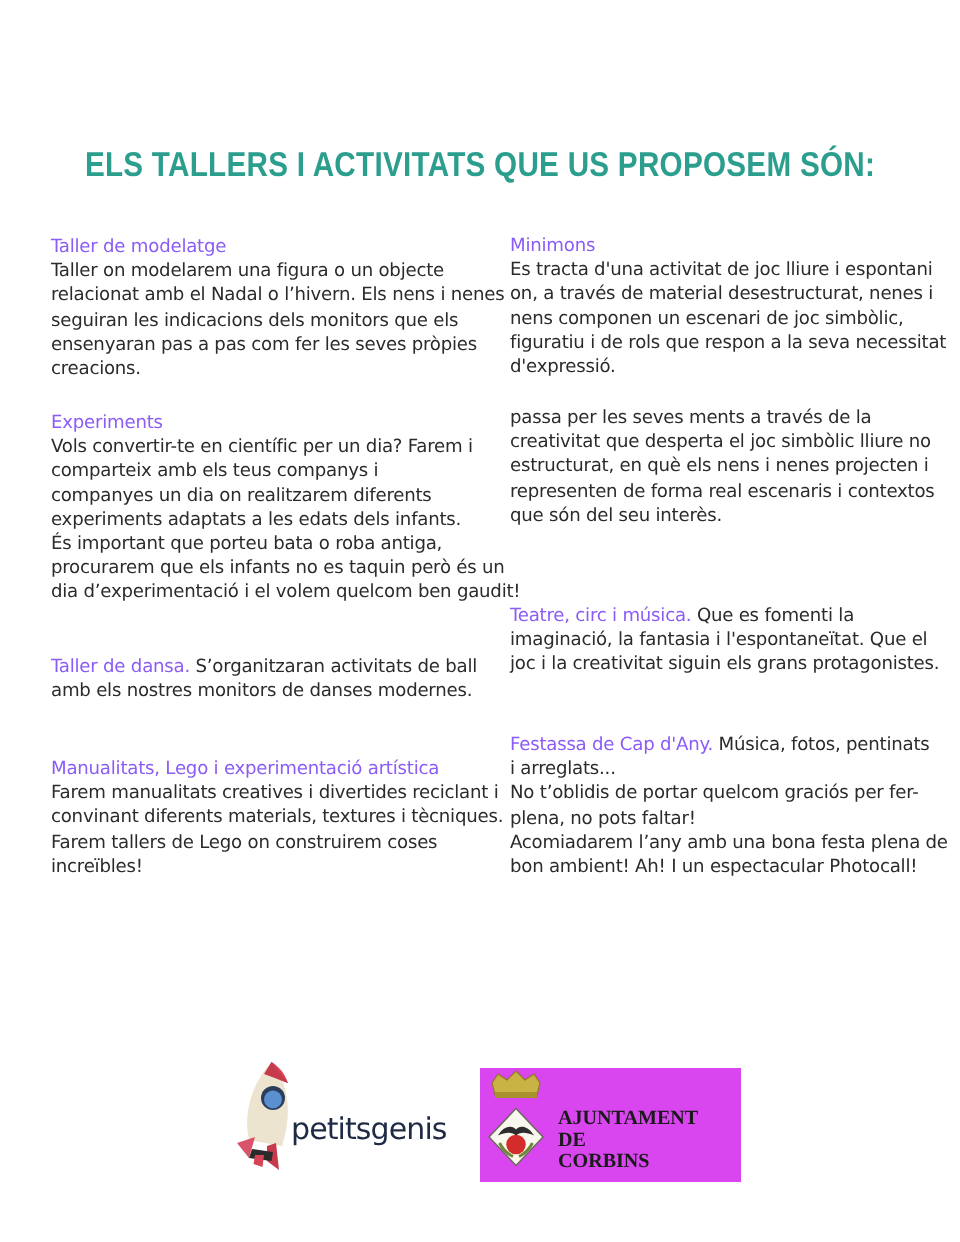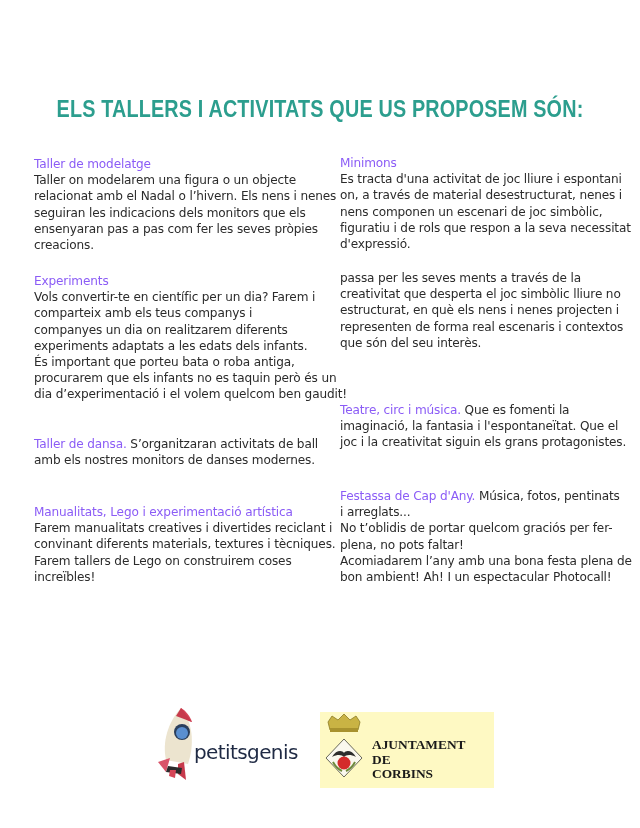--- a/index.html
+++ b/index.html
@@ -9,21 +9,21 @@
            font-family: "Liberation Sans", sans-serif; font-weight: bold;
            font-size: 23px; letter-spacing: 0.2px; color: #2c9e8e; transform: scaleX(0.86);
            transform-origin: center; white-space: nowrap; text-transform: uppercase; }
   .col { position: absolute; font-size: 12.1px; line-height: 16.2px; letter-spacing: -0.15px; }
   .col-left { left: 34px; top: 156px; width: 292px; }
   .col-right { left: 340px; top: 155px; width: 286px; }
   .block { position: absolute; left: 0; width: 100%; }
   .block .h { font-weight: normal; color: #8b5cf6; }
   .block .line { display: block; white-space: nowrap; }
   .logo-pg { position: absolute; left: 148px; top: 694px; width: 124px; height: 100px; }
-  .logo-corbins { position: absolute; left: 320px; top: 712px; width: 174px; height: 76px; background: #fef9c3; }
+  .logo-corbins { position: absolute; left: 320px; top: 712px; width: 174px; height: 76px; background: #d946ef; }
   .corbins-text { position: absolute; left: 52px; top: 26px; font-family: "Liberation Serif", serif;
                   font-weight: bold; font-size: 13.4px; line-height: 14.5px; color: #1a1a1a; }
   .pg-text { position: absolute; left: 6px; top: 46px; font-family: "DejaVu Sans", sans-serif;
              font-size: 20px; color: #1f2a44; letter-spacing: -0.6px; margin-left: 40px; }
 </style>
 </head>
 <body>
 
 <h1 class="title" style="margin:0;">Els tallers i activitats que us proposem són:</h1>
 

